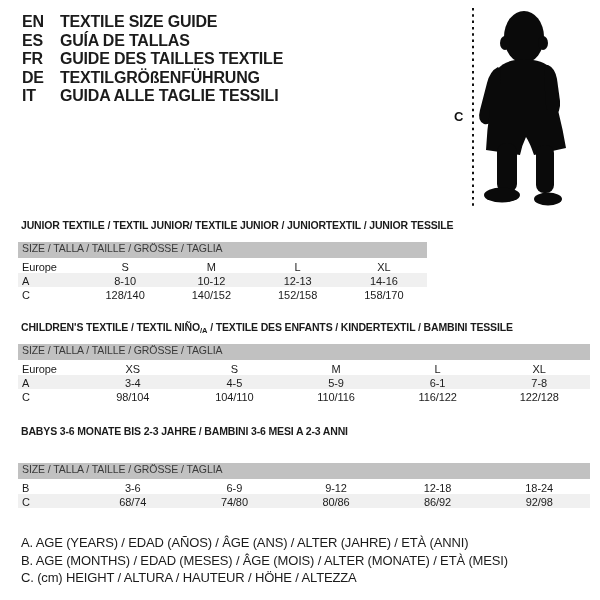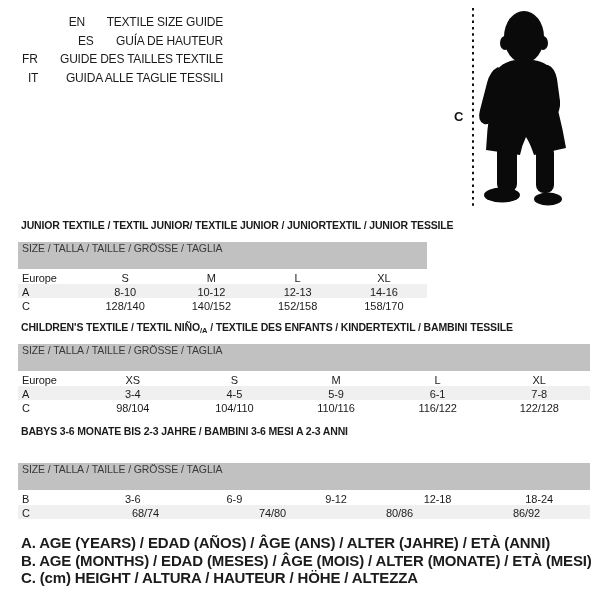--- a/index.html
+++ b/index.html
@@ -4,59 +4,63 @@
 <style>
   html,body{margin:0;padding:0;}
   body{
     width:600px;height:600px;background:#ffffff;position:relative;overflow:hidden;
     font-family:"Liberation Sans",sans-serif;color:#1b1b1b;
     -webkit-font-smoothing:antialiased;
   }
 
   
   .lang-block{position:absolute;left:22px;top:13px;}
-  .lang-row{display:flex;line-height:18.5px;font-size:12px;font-weight:normal;letter-spacing:-0.2px;white-space:nowrap;justify-content:flex-end;}
+  .lang-row{display:flex;line-height:18.5px;font-size:16px;font-weight:bold;letter-spacing:-0.2px;white-space:nowrap;}
   .lang-code{width:38px;}
 
   
   .figure-svg{position:absolute;left:452px;top:5px;}
 
   
   .t-title{position:absolute;left:21px;font-size:10.5px;font-weight:bold;letter-spacing:-0.15px;white-space:nowrap;line-height:17px;}
   .t-title sub{font-size:7.5px;vertical-align:-2px;letter-spacing:0;}
 
   
   .tbl{position:absolute;left:18px;}
   .tbl.w1{width:409px;}
   .tbl.w2{width:572px;}
-  .size-bar{background:#c1c1c1;height:27px;line-height:13px;font-size:10.5px;color:#3a3a3a;padding-left:4px;margin-bottom:1px;letter-spacing:-0.1px;}
+  .size-bar{background:#c1c1c1;height:16px;line-height:13px;font-size:10.5px;color:#3a3a3a;padding-left:4px;margin-bottom:1px;letter-spacing:-0.1px;}
   .trow{display:flex;height:14px;line-height:17.5px;font-size:11px;letter-spacing:-0.1px;}
   .trow.alt{background:#f0f0f0;}
   .tlabel{width:60px;padding-left:4px;}
   .tcell{flex:1;text-align:center;}
 
   
   .footnotes{position:absolute;left:21px;top:534px;}
-  .fnote{font-size:15px;font-weight:bold;letter-spacing:-0.15px;line-height:17.5px;white-space:nowrap;}
+  .fnote{font-size:13px;font-weight:normal;letter-spacing:-0.15px;line-height:17.5px;white-space:nowrap;}
 </style>
 </head>
 <body>
 
 <div class="lang-block">
   <div class="lang-row">
     <span class="lang-code">EN</span>
     <span>TEXTILE SIZE GUIDE</span>
   </div>
   <div class="lang-row">
     <span class="lang-code">ES</span>
-    <span>GUÍA DE HAUTEUR</span>
+    <span>GUÍA DE TALLAS</span>
   </div>
   <div class="lang-row">
     <span class="lang-code">FR</span>
     <span>GUIDE DES TAILLES TEXTILE</span>
+  </div>
+  <div class="lang-row">
+    <span class="lang-code">DE</span>
+    <span>TEXTILGRÖßENFÜHRUNG</span>
   </div>
   <div class="lang-row">
     <span class="lang-code">IT</span>
     <span>GUIDA ALLE TAGLIE TESSILI</span>
   </div>
 </div>
 
 <svg class="figure-svg" width="148" height="205" viewBox="0 0 148 205">
   <line x1="21" y1="3" x2="21" y2="202" stroke="#111" stroke-width="2" stroke-dasharray="2.5,3.8"></line>
   <text x="2" y="116" font-family="Liberation Sans, sans-serif" font-size="13" font-weight="bold" fill="#111">C</text>
@@ -142,20 +146,21 @@
     <span class="tcell">9-12</span>
     <span class="tcell">12-18</span>
     <span class="tcell">18-24</span>
   </div>
   <div class="trow alt">
     <span class="tlabel">C</span>
     <span class="tcell">68/74</span>
     <span class="tcell">74/80</span>
     <span class="tcell">80/86</span>
     <span class="tcell">86/92</span>
+    <span class="tcell">92/98</span>
   </div>
 </div>
 
 <div class="footnotes">
   <div class="fnote">A. AGE (YEARS) / EDAD (AÑOS) / ÂGE (ANS) / ALTER (JAHRE) / ETÀ (ANNI)</div>
   <div class="fnote">B. AGE (MONTHS) / EDAD (MESES) / ÂGE (MOIS) / ALTER (MONATE) / ETÀ (MESI)</div>
   <div class="fnote">C. (cm) HEIGHT / ALTURA / HAUTEUR / HÖHE / ALTEZZA</div>
 </div>
 
 </body></html>

